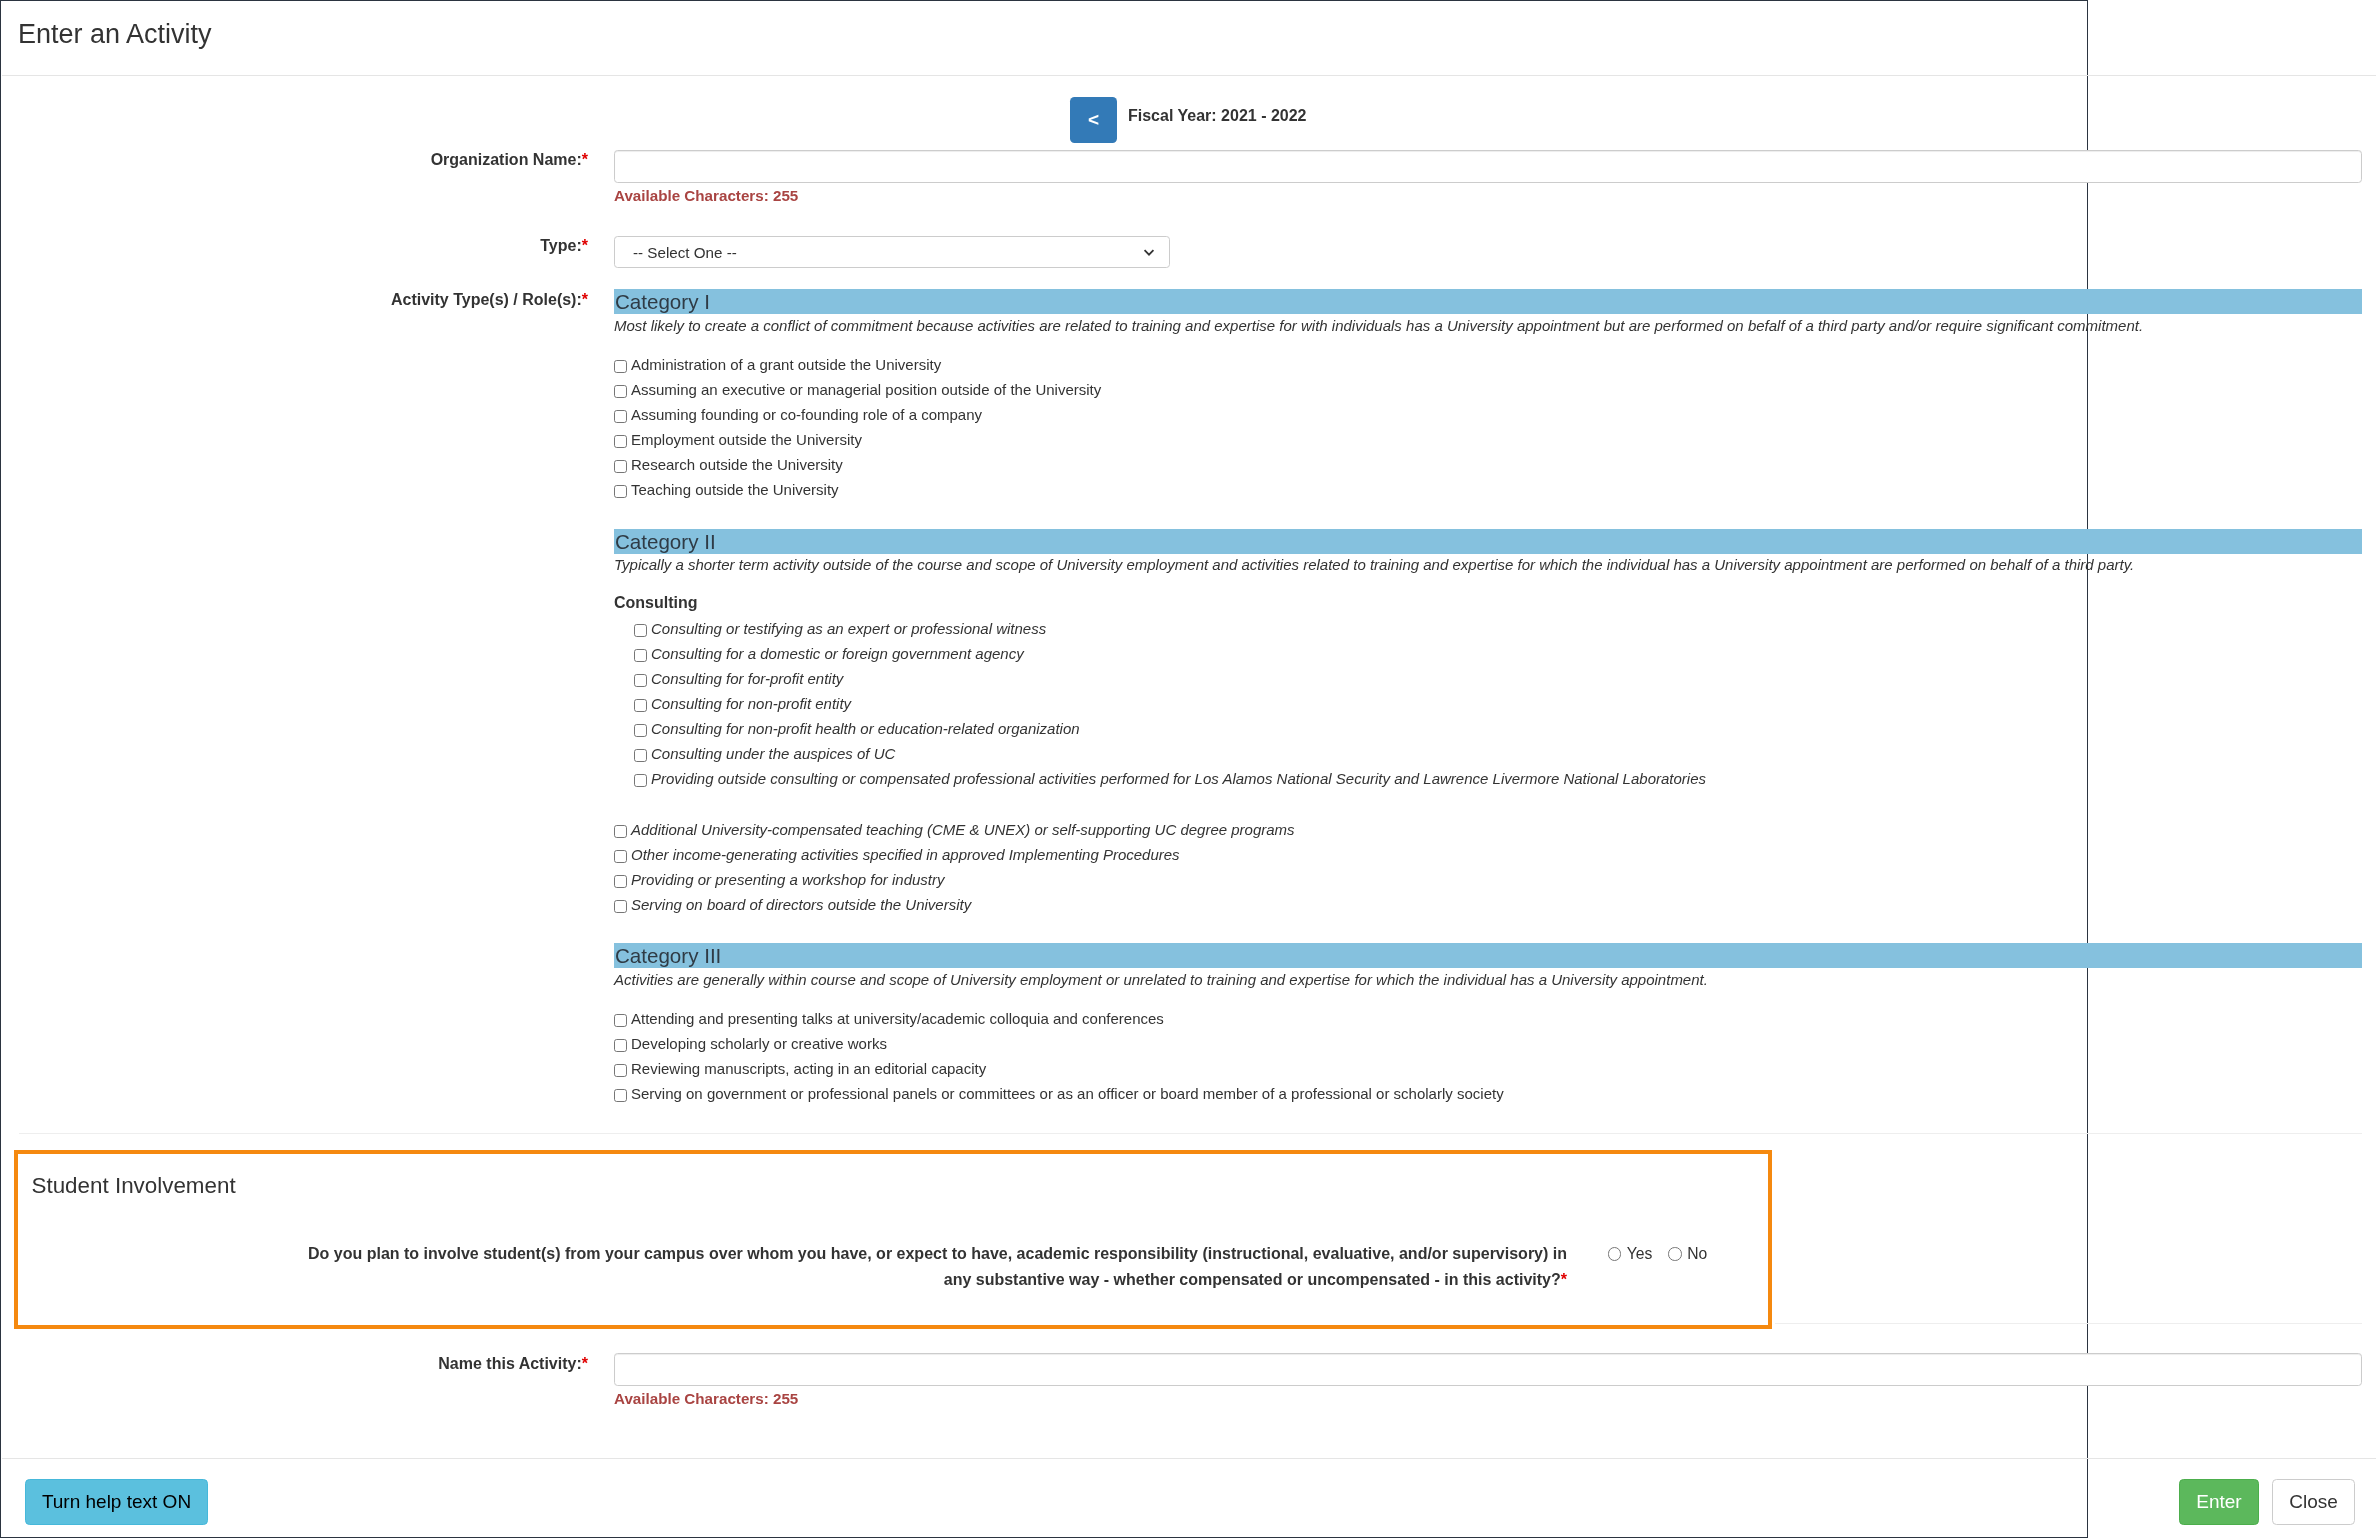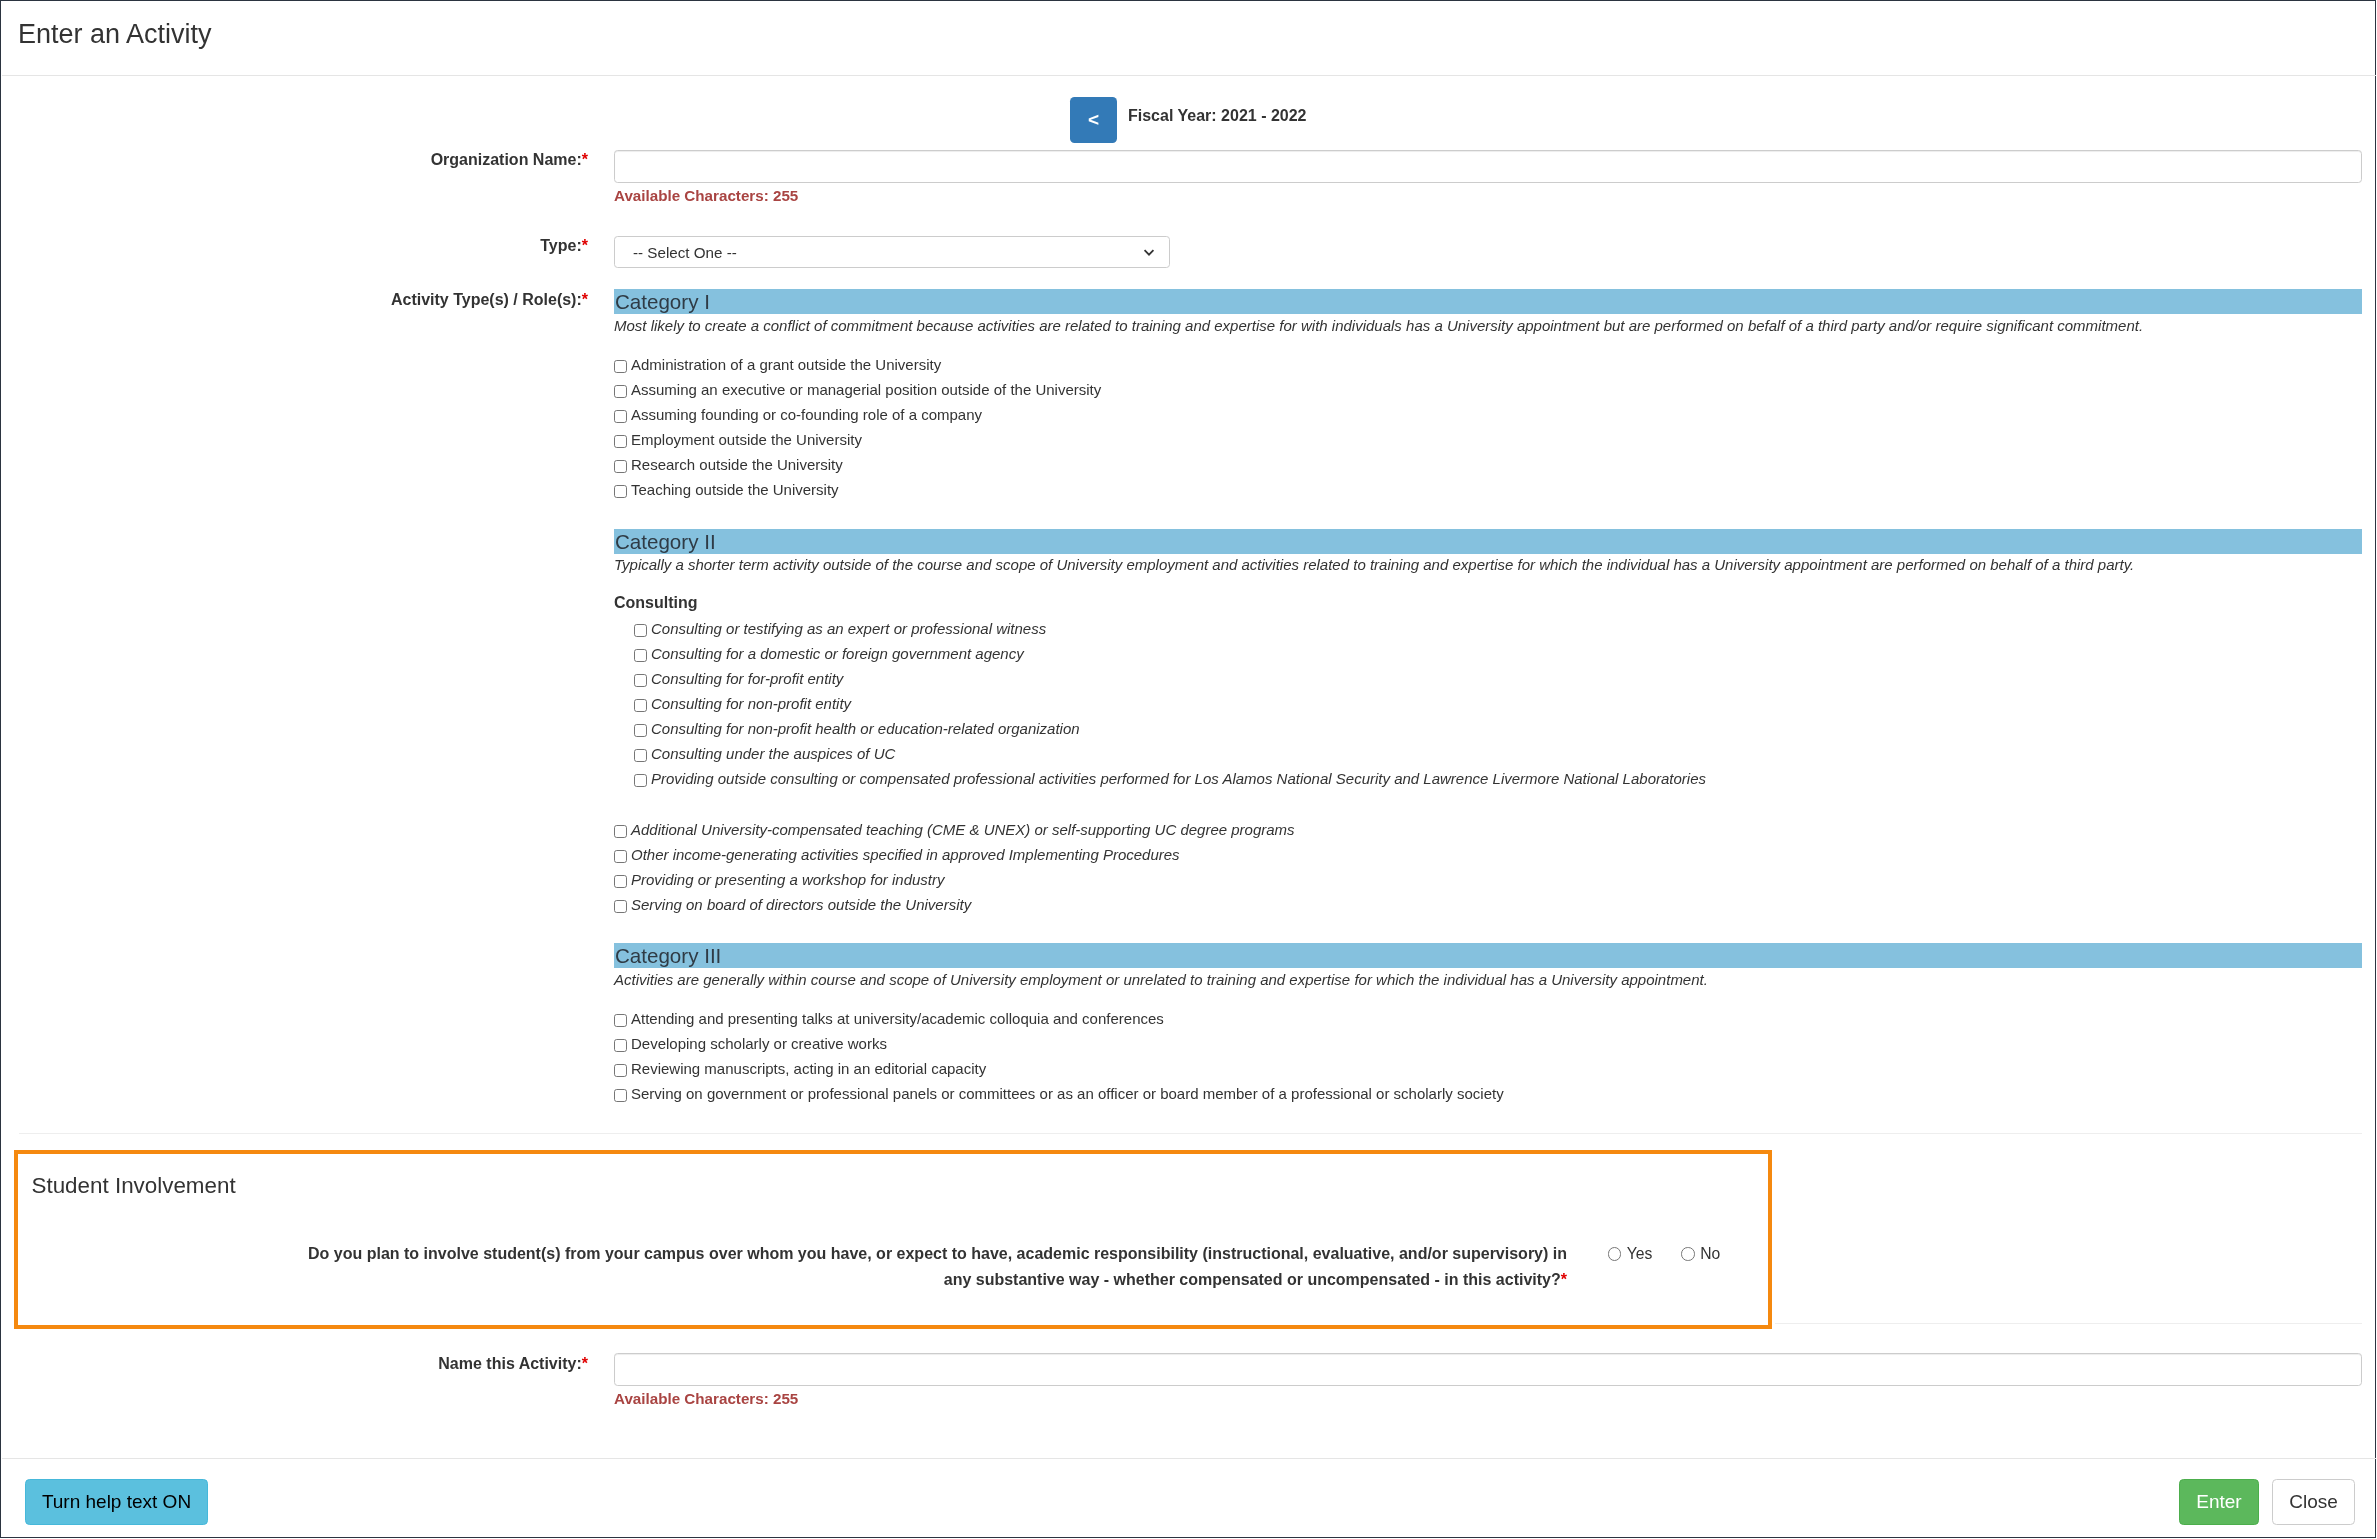--- a/index.html
+++ b/index.html
@@ -2,21 +2,21 @@
 <html style="font-size:14.3px"><head>
 <meta charset="utf-8">
 <style>
   html, body { margin: 0; padding: 0; }
   body {
     width: 2377px; height: 1540px; overflow: hidden; background: #ffffff;
     font-family: "Liberation Sans", sans-serif; color: #333333;
     position: relative;
   }
   .frame {
-    position: absolute; left: 0; top: 0; width: 2376px; height: 1538px;
+    position: absolute; left: 0; top: 0; width: 2088px; height: 1538px;
     border: 0.9px solid #2b3440; box-sizing: border-box; background: #fff;
   }
   .abs { position: absolute; }
   .modal-title { left: 17px; top: 18px; font-size: 27px; color: #333; }
   .hdr-divider { left: 0.9px; top: 74px; width: 2374px; height: 0.9px; background: #e5e5e5; }
   .fy-btn {
     left: 1069px; top: 96px; width: 47px; height: 46px; background: #337ab7;
     border-radius: 4.5px; color: #fff; font-weight: bold; font-size: 19px;
     display: flex; align-items: center; justify-content: center; cursor: pointer;
   }
@@ -205,21 +205,21 @@
   </div>
 
   <div class="abs sep" style="top:1132px;"></div>
 
   <div class="abs si-box"></div>
   <div class="abs si-title">Student Involvement</div>
   <div class="abs si-q">
     <div>Do you plan to involve student(s) from your campus over whom you have, or expect to have, academic responsibility (instructional, evaluative, and/or supervisory) in</div>
     <div><span>any substantive way - whether compensated or uncompensated - in this activity?</span><span class="req">*</span></div>
   </div>
-  <div class="abs" style="left:1607px; top:1244px; display:flex; gap:29px;">
+  <div class="abs" style="left:1607px; top:1244px; display:flex; gap:16px;">
     <label class="radio-wrap">
         <span class="radio"></span>
         <span>Yes</span>
       </label>
     <label class="radio-wrap">
         <span class="radio"></span>
         <span>No</span>
       </label>
   </div>
 

